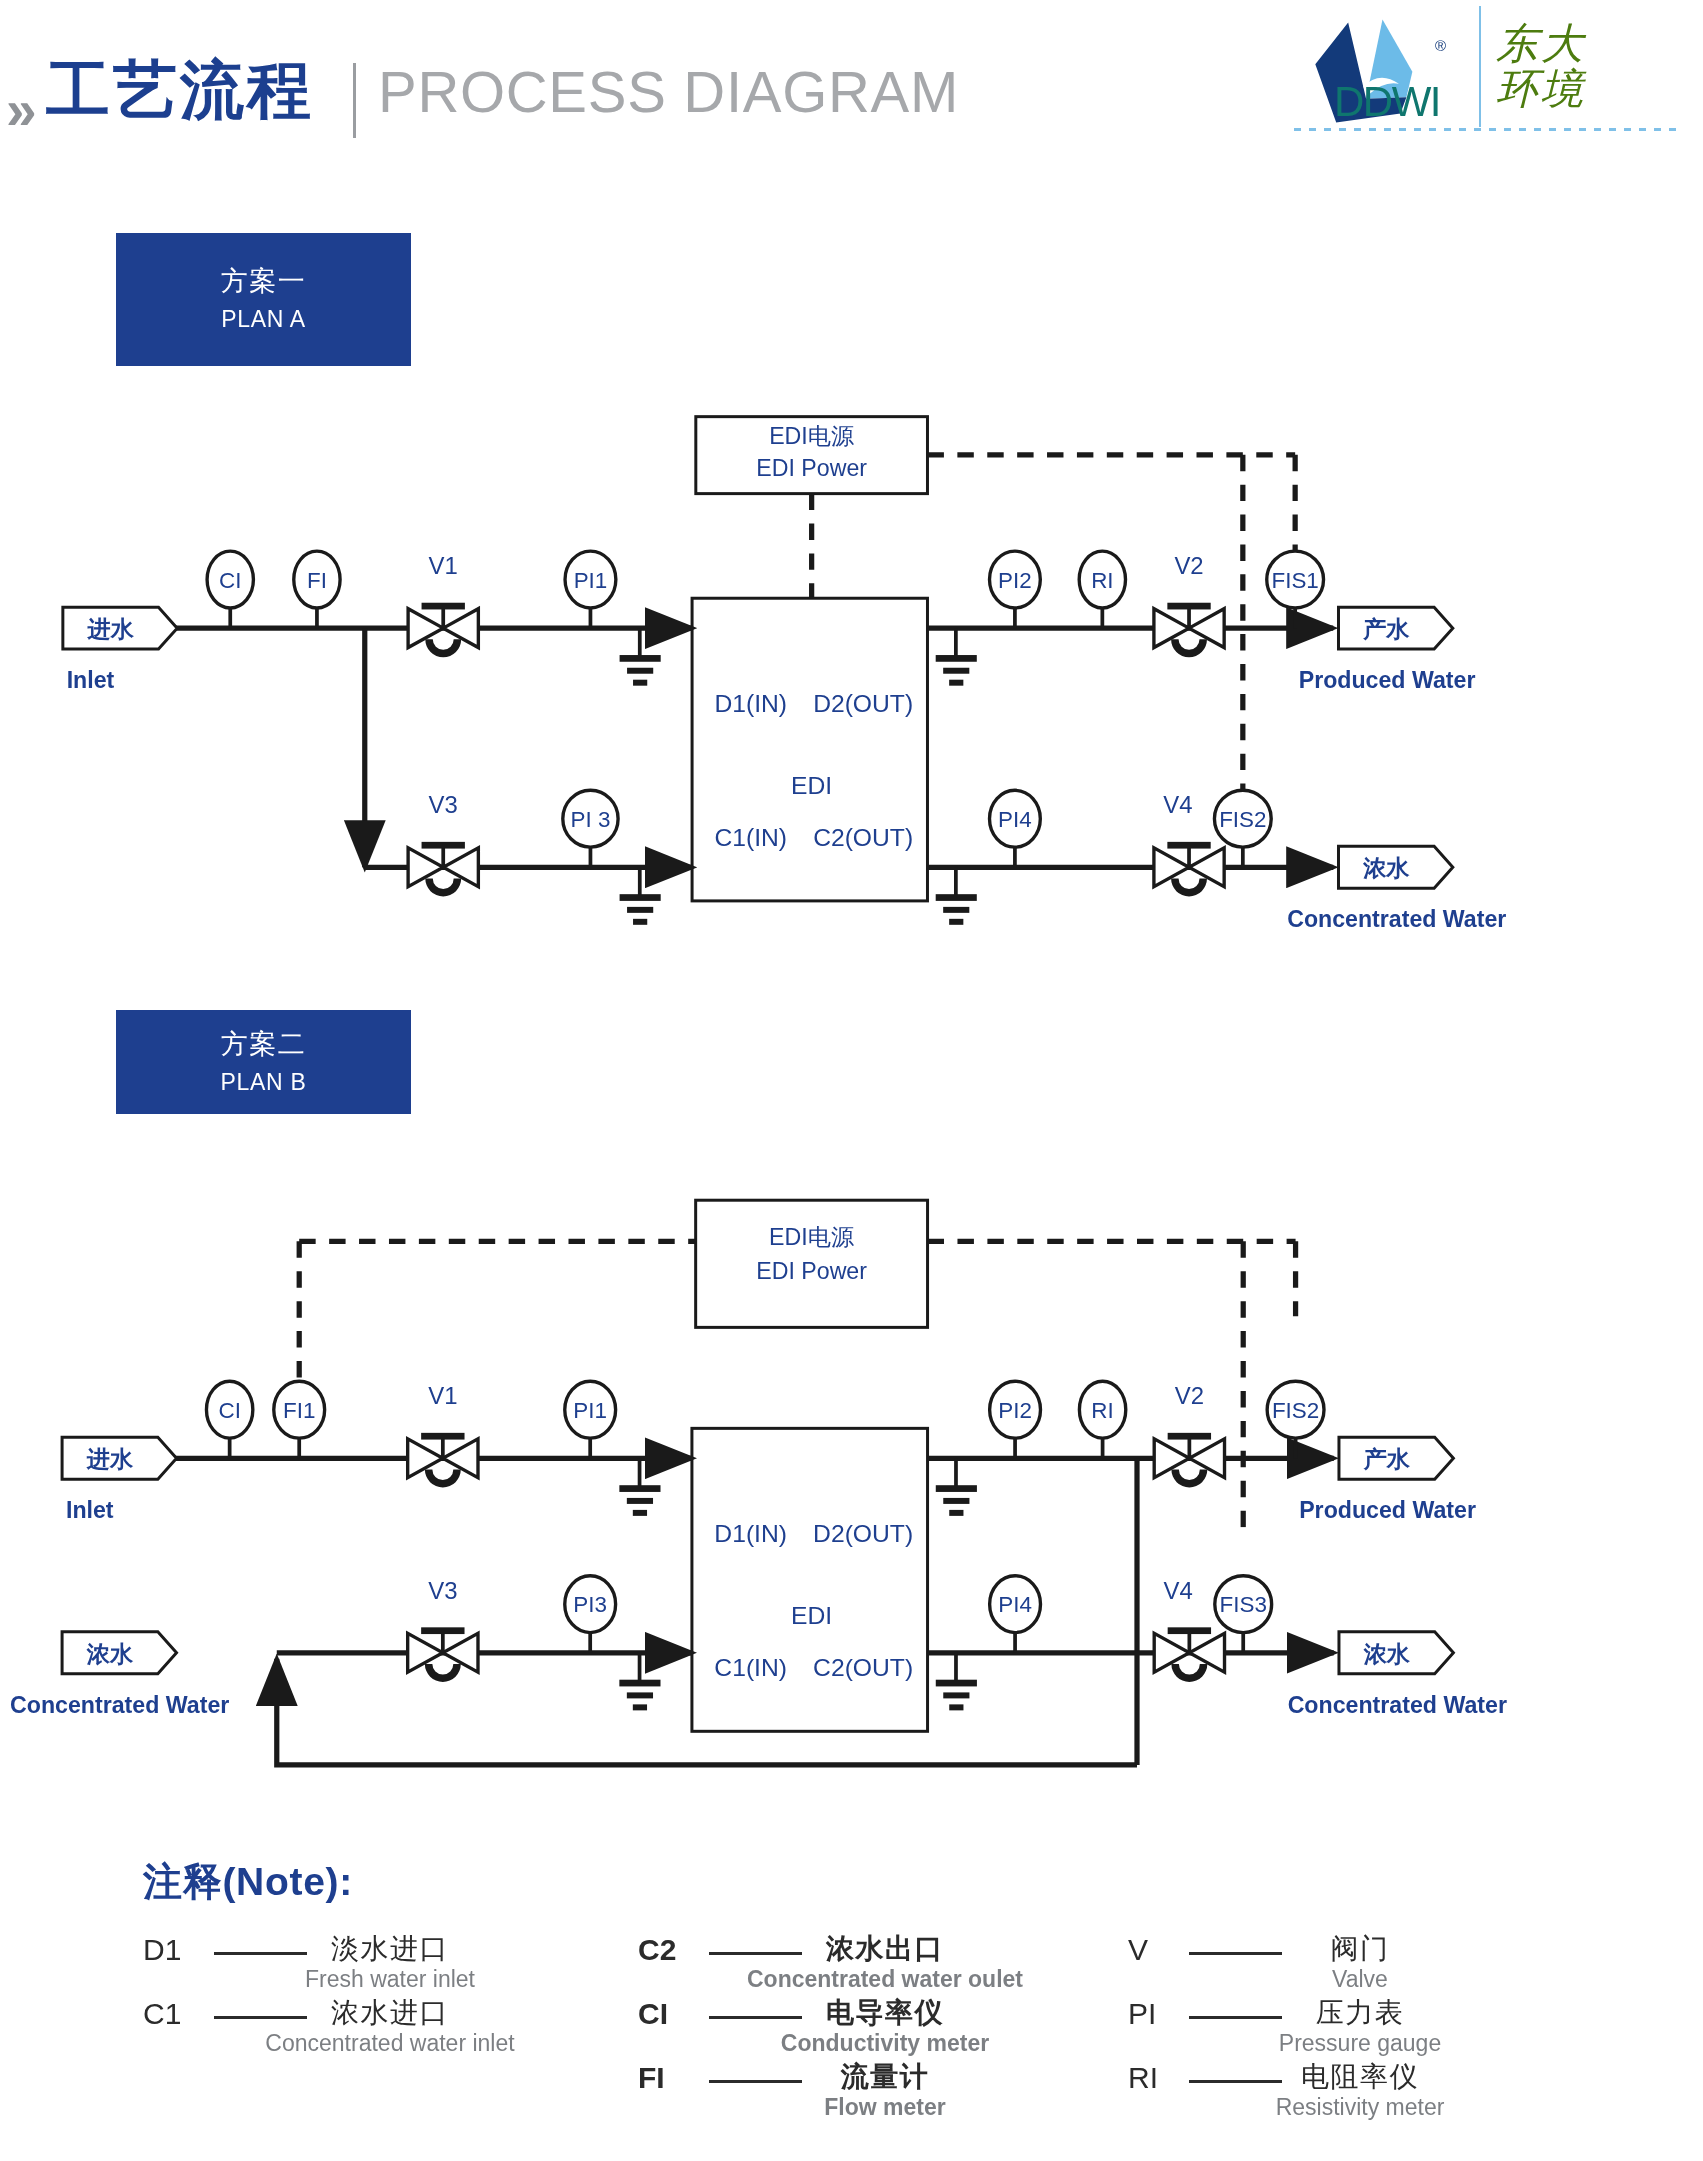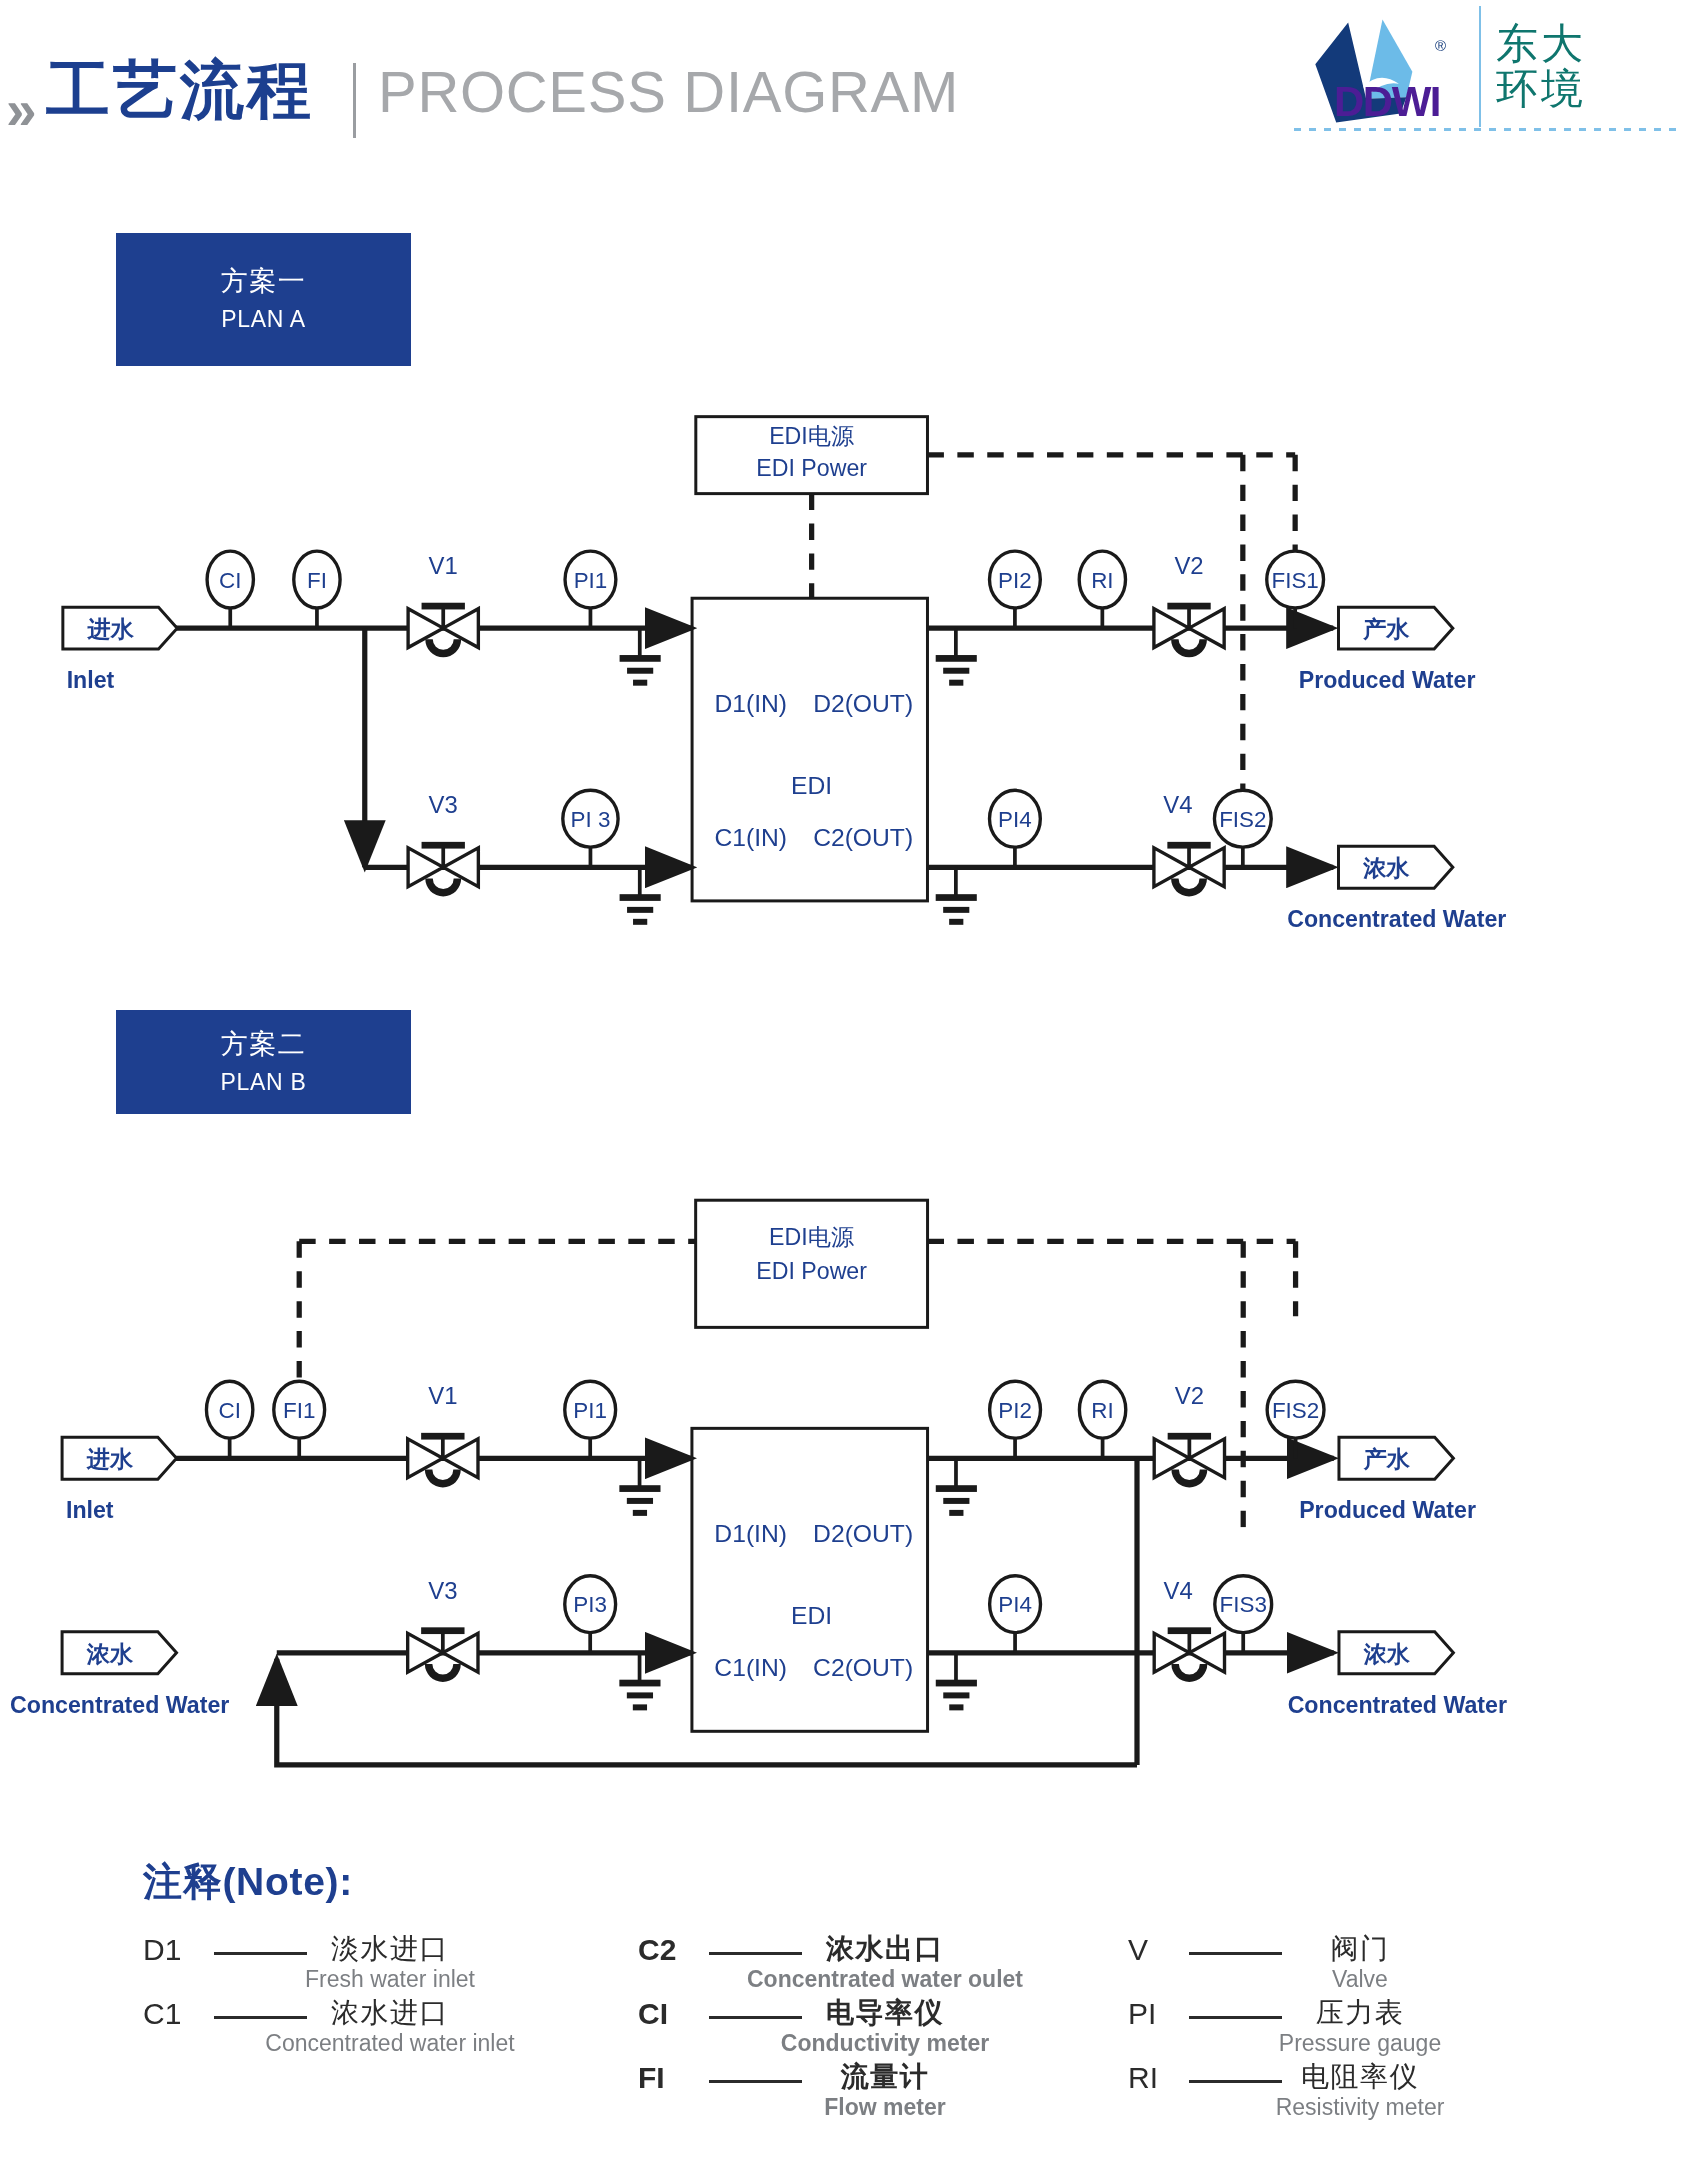--- a/index.html
+++ b/index.html
@@ -9,23 +9,23 @@
   #header{position:absolute;left:0;top:0;width:1704px;height:172px;}
   .chev{position:absolute;left:6px;top:78px;font-size:55px;color:#8f9296;font-weight:700;letter-spacing:-12px;}
   .title-cn{position:absolute;left:46px;top:58px;font-size:64px;font-weight:700;color:#1c3f8f;letter-spacing:3px;line-height:1;}
   .title-sep{position:absolute;left:353px;top:63px;width:3px;height:75px;background:#9a9da1;}
   .title-en{position:absolute;left:378px;top:63px;font-size:58px;color:#a6a8ab;letter-spacing:0.7px;line-height:1;font-weight:400;}
 
   #brand{position:absolute;right:21px;top:6px;width:389px;height:138px;}
   .brand-dots{position:absolute;left:0;top:122px;width:389px;height:3px;
     background-image:linear-gradient(to right,#7fc0e8 0 7.5px,transparent 7.5px 15px);background-size:15px 3px;}
   .brand-vline{position:absolute;left:185px;top:0px;width:2.2px;height:121px;background:#7fc0e8;}
-  .brand-cn{position:absolute;left:202px;top:15px;font-size:42px;line-height:45px;color:#0f766e;letter-spacing:3px;}
+  .brand-cn{position:absolute;left:202px;top:15px;font-size:42px;line-height:45px;color:#4d7c0f;letter-spacing:3px;font-style:italic;}
   .brand-logo{position:absolute;left:0px;top:9px;width:180px;height:112px;}
-  .brand-word{position:absolute;left:40px;top:72px;font-size:42px;font-weight:700;color:#4c1d95;letter-spacing:-1.5px;}
+  .brand-word{position:absolute;left:40px;top:72px;font-size:42px;font-weight:400;color:#0f766e;letter-spacing:-1.5px;}
   .brand-reg{position:absolute;left:141px;top:31px;font-size:15px;color:#133a7a;}
 
   
   .plan-banner{position:absolute;background:#1e3f8f;color:#fff;display:flex;flex-direction:column;
     align-items:center;justify-content:center;gap:6px;}
   .plan-cn{font-size:27px;line-height:33px;letter-spacing:1.5px;}
   .plan-en{font-size:23px;line-height:30px;letter-spacing:0.7px;}
 
   
   .diagram{position:absolute;}

